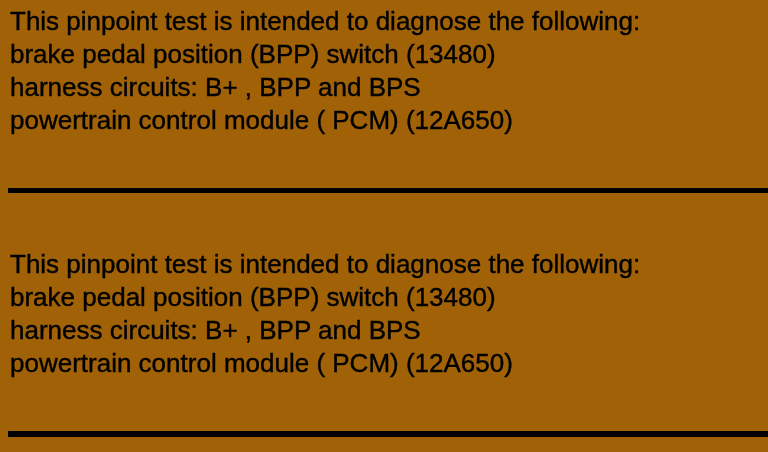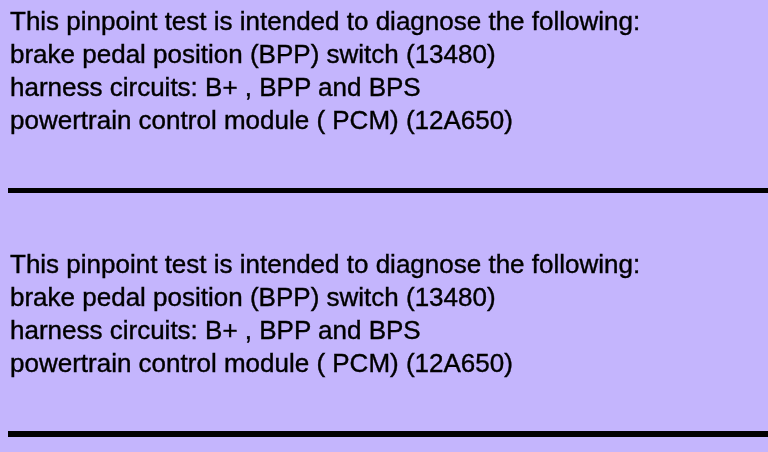--- a/index.html
+++ b/index.html
@@ -7,21 +7,21 @@
       width: 768px;
       height: 452px;
       background: #ffffff;
       font-family: "Liberation Sans", sans-serif;
       overflow: hidden;
     }
     .doc {
       position: relative;
       width: 768px;
       height: 452px;
-      background: #c4b5fd;
+      background: #a16207;
     }
     .text-block {
       position: absolute;
       left: 10px;
       right: 0;
     }
     .text-block--first { top: 5px; }
     .text-block--second { top: 248px; }
     .doc-line {
       font-size: 26px;

